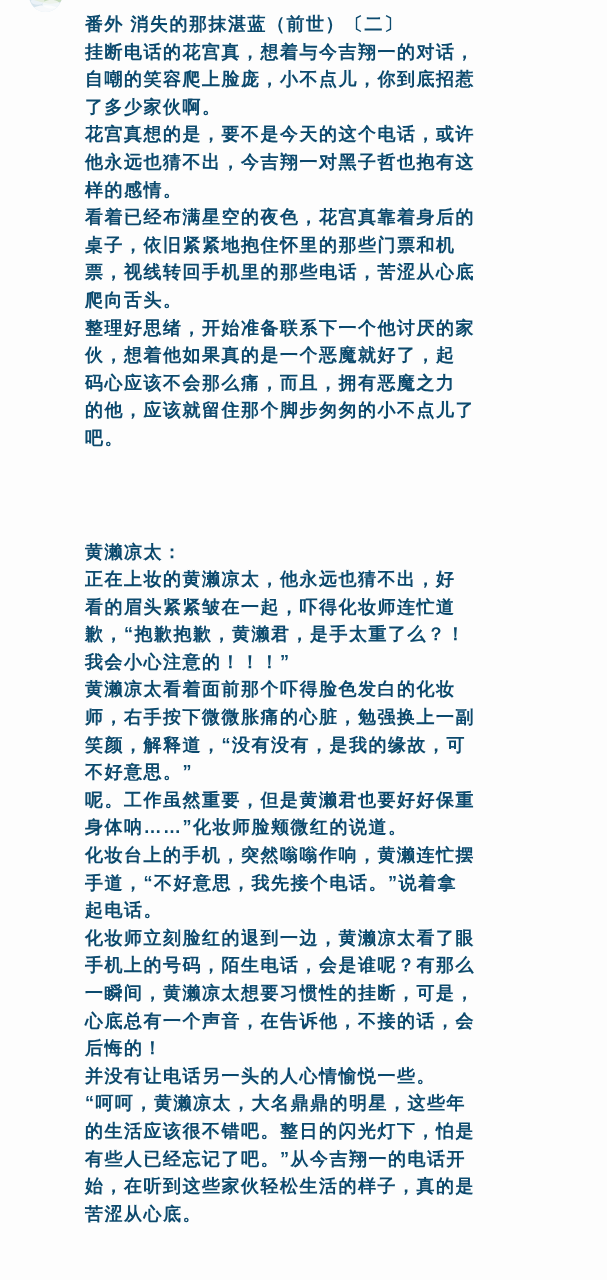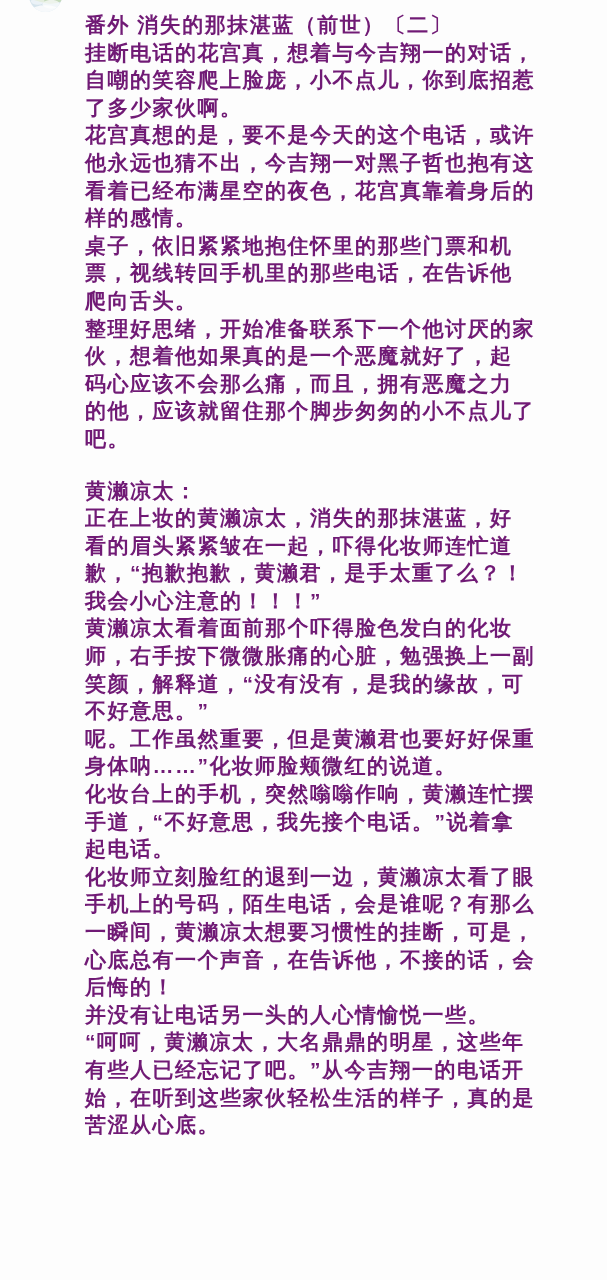--- a/index.html
+++ b/index.html
@@ -25,31 +25,31 @@
     top: -22px;
     width: 35px;
     height: 35px;
     opacity: 0.85;
   }
   .text-block {
     position: absolute;
     left: 85px;
     top: 11px;
     width: 512px;
-    color: #701a75;
+    color: #0c4a6e;
     font-weight: 700;
-    font-size: 21px;
+    font-size: 18px;
     line-height: 27.6px;
     letter-spacing: 1.5px;
   }
   .text-block section {
     display: block;
   }
   .text-block section.second {
-    margin-top: 24px;
+    margin-top: 86px;
   }
   .line {
     height: 27.6px;
     white-space: nowrap;
   }
 </style>
 </head>
 <body>
 
 <div class="page">
@@ -72,52 +72,53 @@
   </div>
 
   <div class="text-block">
     <section>
         <div class="line">番外 消失的那抹湛蓝（前世）〔二〕</div>
         <div class="line">挂断电话的花宫真，想着与今吉翔一的对话，</div>
         <div class="line">自嘲的笑容爬上脸庞，小不点儿，你到底招惹</div>
         <div class="line">了多少家伙啊。</div>
         <div class="line">花宫真想的是，要不是今天的这个电话，或许</div>
         <div class="line">他永远也猜不出，今吉翔一对黑子哲也抱有这</div>
+        <div class="line">样的感情。</div>
         <div class="line">看着已经布满星空的夜色，花宫真靠着身后的</div>
-        <div class="line">样的感情。</div>
         <div class="line">桌子，依旧紧紧地抱住怀里的那些门票和机</div>
-        <div class="line">票，视线转回手机里的那些电话，在告诉他</div>
+        <div class="line">票，视线转回手机里的那些电话，苦涩从心底</div>
         <div class="line">爬向舌头。</div>
         <div class="line">整理好思绪，开始准备联系下一个他讨厌的家</div>
         <div class="line">伙，想着他如果真的是一个恶魔就好了，起</div>
         <div class="line">码心应该不会那么痛，而且，拥有恶魔之力</div>
         <div class="line">的他，应该就留住那个脚步匆匆的小不点儿了</div>
         <div class="line">吧。</div>
       </section>
     <section class="second">
         <div class="line">黄濑凉太：</div>
-        <div class="line">正在上妆的黄濑凉太，消失的那抹湛蓝，好</div>
+        <div class="line">正在上妆的黄濑凉太，他永远也猜不出，好</div>
         <div class="line">看的眉头紧紧皱在一起，吓得化妆师连忙道</div>
         <div class="line">歉，“抱歉抱歉，黄濑君，是手太重了么？！</div>
         <div class="line">我会小心注意的！！！”</div>
         <div class="line">黄濑凉太看着面前那个吓得脸色发白的化妆</div>
         <div class="line">师，右手按下微微胀痛的心脏，勉强换上一副</div>
         <div class="line">笑颜，解释道，“没有没有，是我的缘故，可</div>
         <div class="line">不好意思。”</div>
         <div class="line">呢。工作虽然重要，但是黄濑君也要好好保重</div>
         <div class="line">身体呐……”化妆师脸颊微红的说道。</div>
         <div class="line">化妆台上的手机，突然嗡嗡作响，黄濑连忙摆</div>
         <div class="line">手道，“不好意思，我先接个电话。”说着拿</div>
         <div class="line">起电话。</div>
         <div class="line">化妆师立刻脸红的退到一边，黄濑凉太看了眼</div>
         <div class="line">手机上的号码，陌生电话，会是谁呢？有那么</div>
         <div class="line">一瞬间，黄濑凉太想要习惯性的挂断，可是，</div>
         <div class="line">心底总有一个声音，在告诉他，不接的话，会</div>
         <div class="line">后悔的！</div>
         <div class="line">并没有让电话另一头的人心情愉悦一些。</div>
         <div class="line">“呵呵，黄濑凉太，大名鼎鼎的明星，这些年</div>
+        <div class="line">的生活应该很不错吧。整日的闪光灯下，怕是</div>
         <div class="line">有些人已经忘记了吧。”从今吉翔一的电话开</div>
         <div class="line">始，在听到这些家伙轻松生活的样子，真的是</div>
         <div class="line">苦涩从心底。</div>
       </section>
   </div>
 
 </div>
 
 </body></html>

